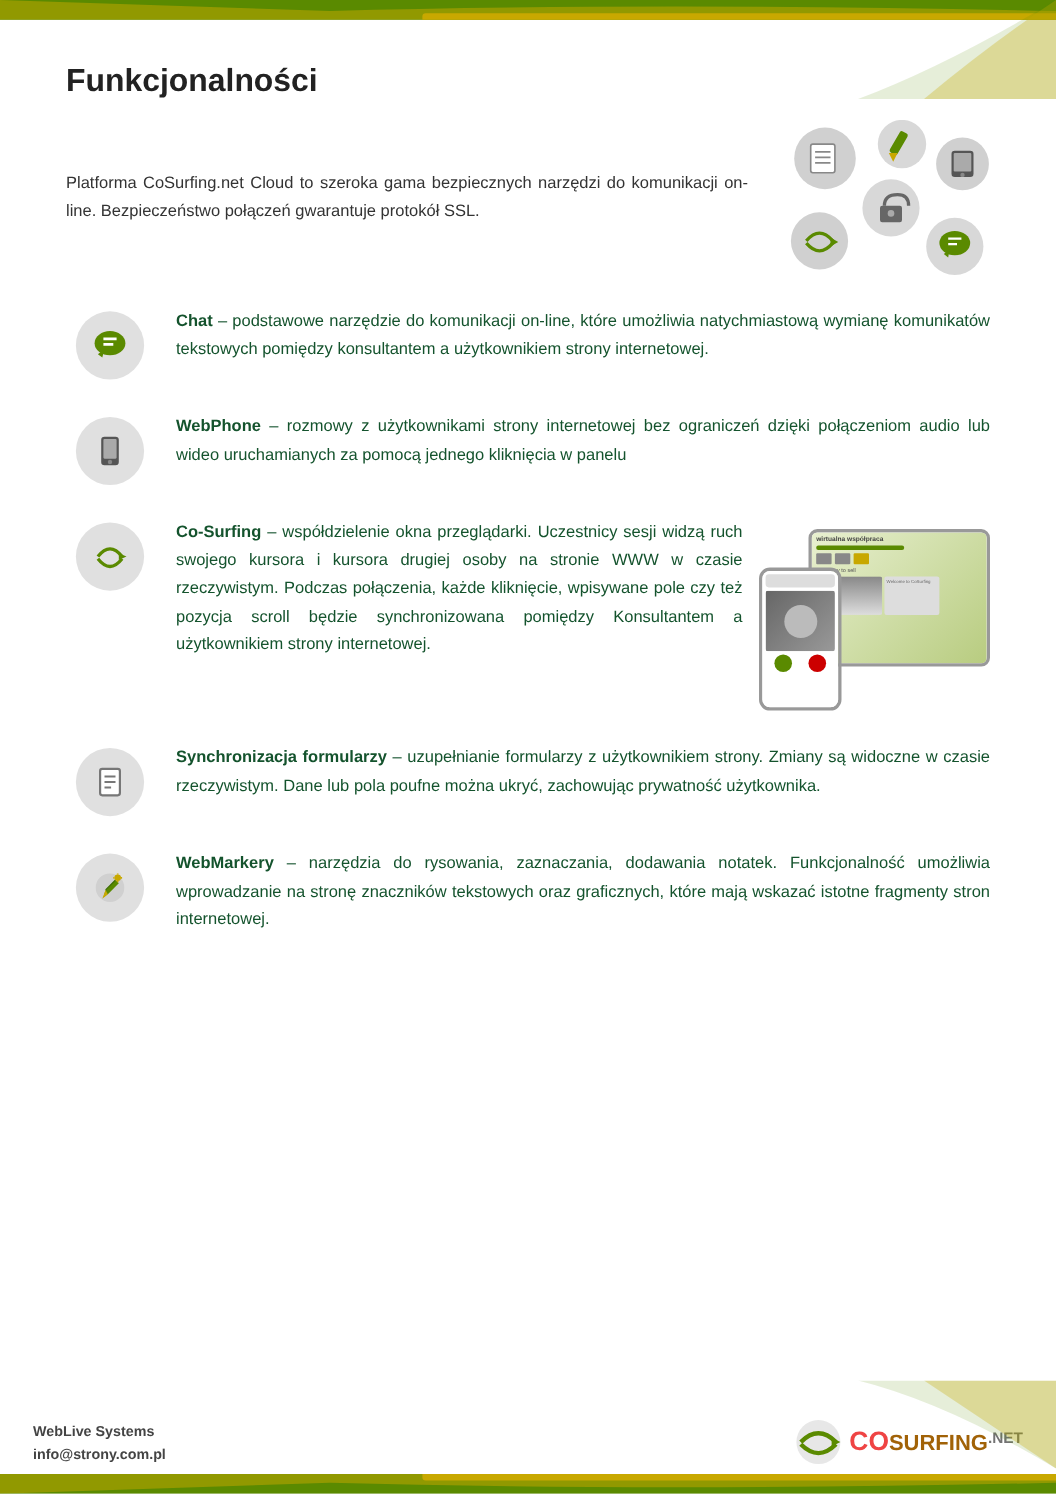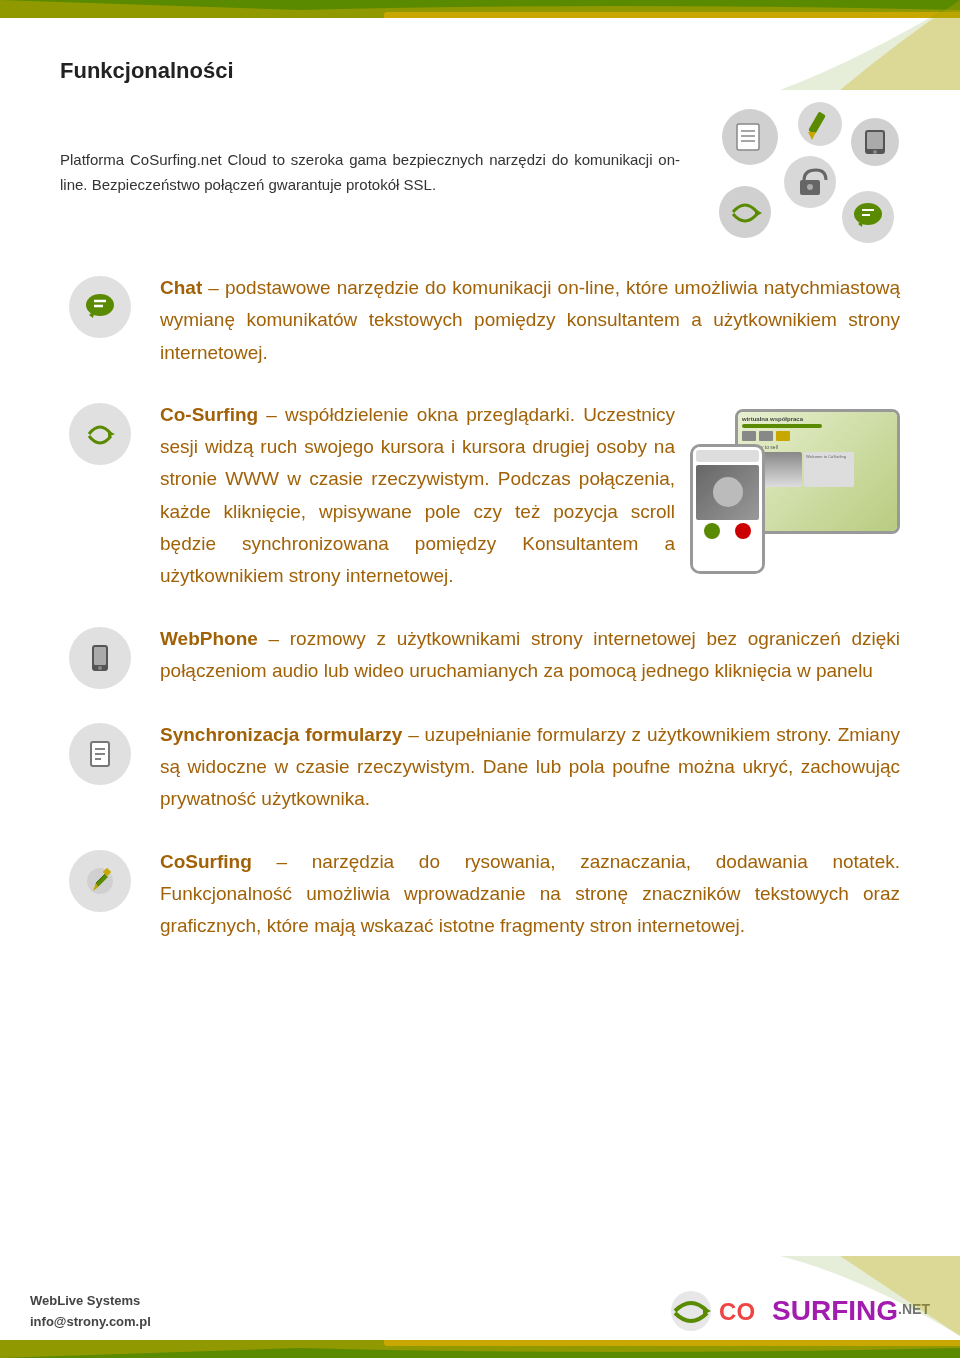--- a/index.html
+++ b/index.html
@@ -49,21 +49,21 @@
       background: #c8a800;
       border-radius: 0 0 0 3px;
     }
 
     .main-content {
       padding: 40px 60px 100px 60px;
       position: relative;
     }
 
     h1 {
-      font-size: 22px;
+      font-size: 29px;
       font-weight: bold;
       color: #222;
       margin-bottom: 18px;
     }
 
     .intro-section {
       display: flex;
       align-items: center;
       margin-bottom: 30px;
     }
@@ -108,22 +108,22 @@
       border-radius: 50%;
       background: #e8e8e8;
       display: flex;
       align-items: center;
       justify-content: center;
       font-size: 28px;
     }
 
     .feature-text {
       flex: 1;
-      font-size: 19px;
-      color: #a16207;
+      font-size: 15px;
+      color: #14532d;
       text-align: justify;
       line-height: 1.7;
     }
 
     .feature-text strong {
       font-weight: bold;
     }
 
     
     .footer-area {
@@ -245,20 +245,37 @@
           <polygon points="8,27 14,22 12,30" fill="#5a8a00"></polygon>
           <line x1="13" y1="13" x2="25" y2="13" stroke="white" stroke-width="2.5"></line>
           <line x1="13" y1="18" x2="22" y2="18" stroke="white" stroke-width="2.5"></line>
         </svg>
       </div>
     </div>
     <div class="feature-text">
       <strong>Chat</strong>
       <span> – </span>
       <span> podstawowe narzędzie do komunikacji on-line, które umożliwia natychmiastową wymianę komunikatów tekstowych pomiędzy konsultantem a użytkownikiem strony internetowej.</span>
+    </div>
+  </div>
+
+  <div class="feature-row">
+    <div class="feature-icon">
+      <div class="feature-icon-circle" style="background:#e0e0e0;">
+        <svg width="38" height="38" viewBox="0 0 38 38">
+          <rect x="11" y="6" width="16" height="26" rx="3" fill="#555"></rect>
+          <rect x="13" y="8" width="12" height="18" rx="1" fill="#aaa"></rect>
+          <circle cx="19" cy="29" r="2" fill="#888"></circle>
+        </svg>
+      </div>
+    </div>
+    <div class="feature-text">
+      <strong>WebPhone</strong>
+      <span> – </span>
+      <span> rozmowy z użytkownikami strony internetowej bez ograniczeń dzięki połączeniom audio lub wideo uruchamianych za pomocą jednego kliknięcia w panelu</span>
     </div>
   </div>
 
   <div class="feature-row" style="align-items:flex-start;">
     <div class="feature-icon">
       <div class="feature-icon-circle" style="background:#e0e0e0;">
         <svg width="38" height="38" viewBox="0 0 38 38">
           <path d="M8 19 Q19 5 30 19" fill="none" stroke="#5a8a00" stroke-width="3"></path>
           <path d="M8 21 Q19 35 30 21" fill="none" stroke="#5a8a00" stroke-width="3"></path>
           <polygon points="27,16 34,19 27,22" fill="#5a8a00"></polygon>
@@ -308,37 +325,20 @@
           </div>
         </div>
       </div>
     </div>
   </div>
 
   <div class="feature-row">
     <div class="feature-icon">
       <div class="feature-icon-circle" style="background:#e0e0e0;">
         <svg width="38" height="38" viewBox="0 0 38 38">
-          <rect x="11" y="6" width="16" height="26" rx="3" fill="#555"></rect>
-          <rect x="13" y="8" width="12" height="18" rx="1" fill="#aaa"></rect>
-          <circle cx="19" cy="29" r="2" fill="#888"></circle>
-        </svg>
-      </div>
-    </div>
-    <div class="feature-text">
-      <strong>WebPhone</strong>
-      <span> – </span>
-      <span> rozmowy z użytkownikami strony internetowej bez ograniczeń dzięki połączeniom audio lub wideo uruchamianych za pomocą jednego kliknięcia w panelu</span>
-    </div>
-  </div>
-
-  <div class="feature-row">
-    <div class="feature-icon">
-      <div class="feature-icon-circle" style="background:#e0e0e0;">
-        <svg width="38" height="38" viewBox="0 0 38 38">
           <rect x="10" y="7" width="18" height="24" rx="2" fill="white" stroke="#777" stroke-width="2"></rect>
           <line x1="14" y1="14" x2="24" y2="14" stroke="#777" stroke-width="1.8"></line>
           <line x1="14" y1="19" x2="24" y2="19" stroke="#777" stroke-width="1.8"></line>
           <line x1="14" y1="24" x2="20" y2="24" stroke="#777" stroke-width="1.8"></line>
         </svg>
       </div>
     </div>
     <div class="feature-text">
       <strong>Synchronizacja formularzy</strong>
       <span> – </span>
@@ -358,42 +358,42 @@
 
           <circle cx="26" cy="10" r="3" fill="#c8a800"></circle>
           <line x1="26" y1="7" x2="26" y2="6" stroke="#c8a800" stroke-width="1.5"></line>
           <line x1="26" y1="13" x2="26" y2="14" stroke="#c8a800" stroke-width="1.5"></line>
           <line x1="23" y1="10" x2="22" y2="10" stroke="#c8a800" stroke-width="1.5"></line>
           <line x1="29" y1="10" x2="30" y2="10" stroke="#c8a800" stroke-width="1.5"></line>
         </svg>
       </div>
     </div>
     <div class="feature-text">
-      <strong>CoSurfing</strong>
+      <strong>WebMarkery</strong>
       <span> – </span>
       <span> narzędzia do rysowania, zaznaczania, dodawania notatek. Funkcjonalność umożliwia wprowadzanie na stronę znaczników tekstowych oraz graficznych, które mają wskazać istotne fragmenty stron internetowej.</span>
     </div>
   </div>
 
 </div>
 
 <div class="footer-area">
   <div class="footer-left">
     <div>WebLive Systems</div>
     <div>info@strony.com.pl</div>
   </div>
   <div class="footer-logo">
     <svg class="logo-icon" width="44" height="44" viewBox="0 0 44 44">
       <circle cx="22" cy="22" r="20" fill="#d0d0d0" opacity="0.5"></circle>
       <path d="M6 22 Q22 6 38 22" fill="none" stroke="#5a8a00" stroke-width="4"></path>
       <path d="M6 24 Q22 40 38 24" fill="none" stroke="#5a8a00" stroke-width="4"></path>
       <polygon points="34,18 42,22 34,26" fill="#5a8a00"></polygon>
     </svg>
     <div>
-      <span style="font-size:24px;font-weight:bold;color:#ef4444;">CO</span><span style="font-size:28px;font-weight:bold;color:#a21caf;margin-left:17px;">SURFING</span><span style="font-size:14px;font-weight:bold;color:#737373;vertical-align:super;">.NET</span>
+      <span style="font-size:24px;font-weight:bold;color:#ef4444;">CO</span><span style="font-size:20px;font-weight:bold;color:#a16207;">SURFING</span><span style="font-size:14px;font-weight:bold;color:#737373;vertical-align:super;">.NET</span>
     </div>
   </div>
 </div>
 
 <div class="bottom-deco">
   <svg width="260" height="80" viewBox="0 0 260 80">
     <path d="M260 80 Q160 20 80 0 L260 0 Z" fill="#5a8a00" opacity="0.15"></path>
     <path d="M260 80 Q200 40 140 0 L260 0 Z" fill="#c8a800" opacity="0.3"></path>
   </svg>
 </div>

